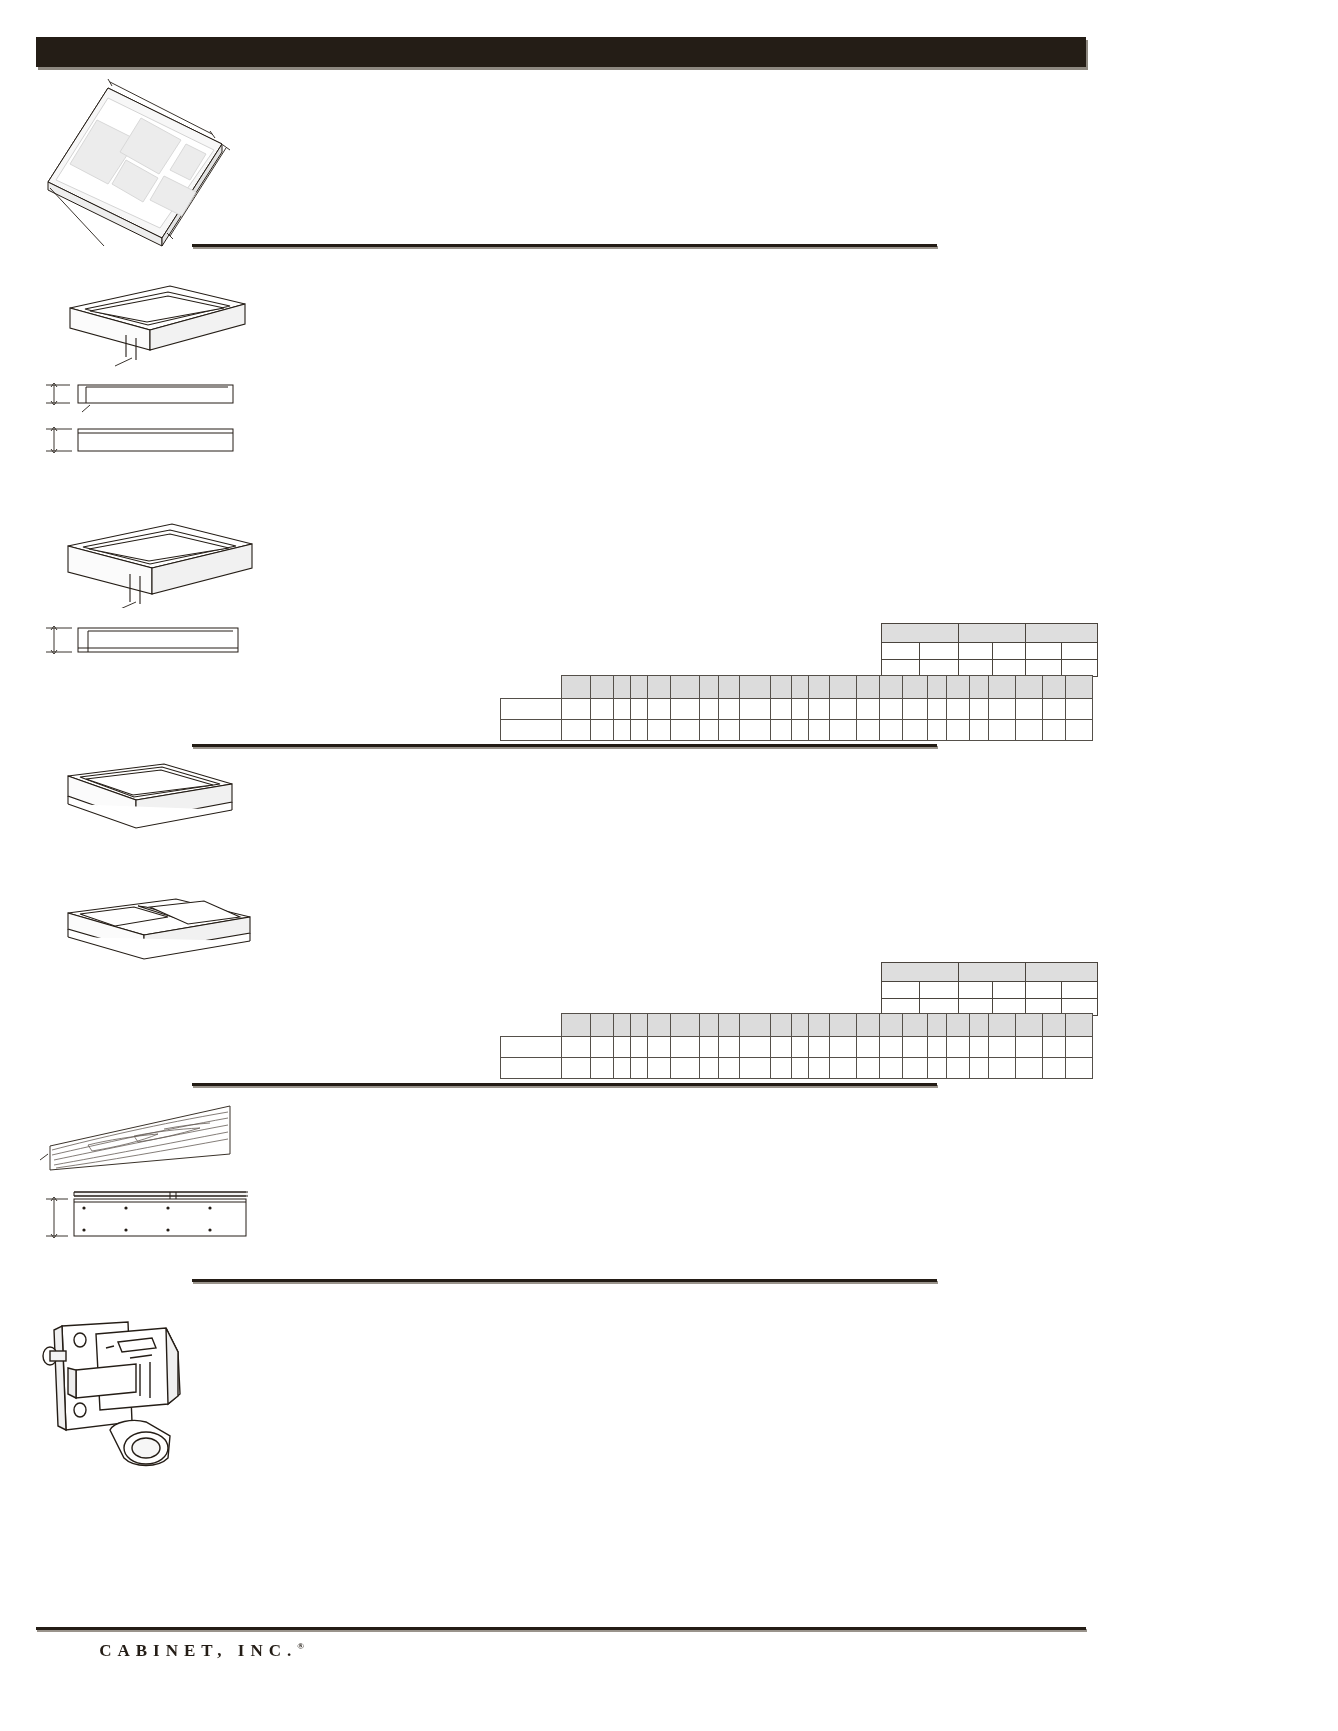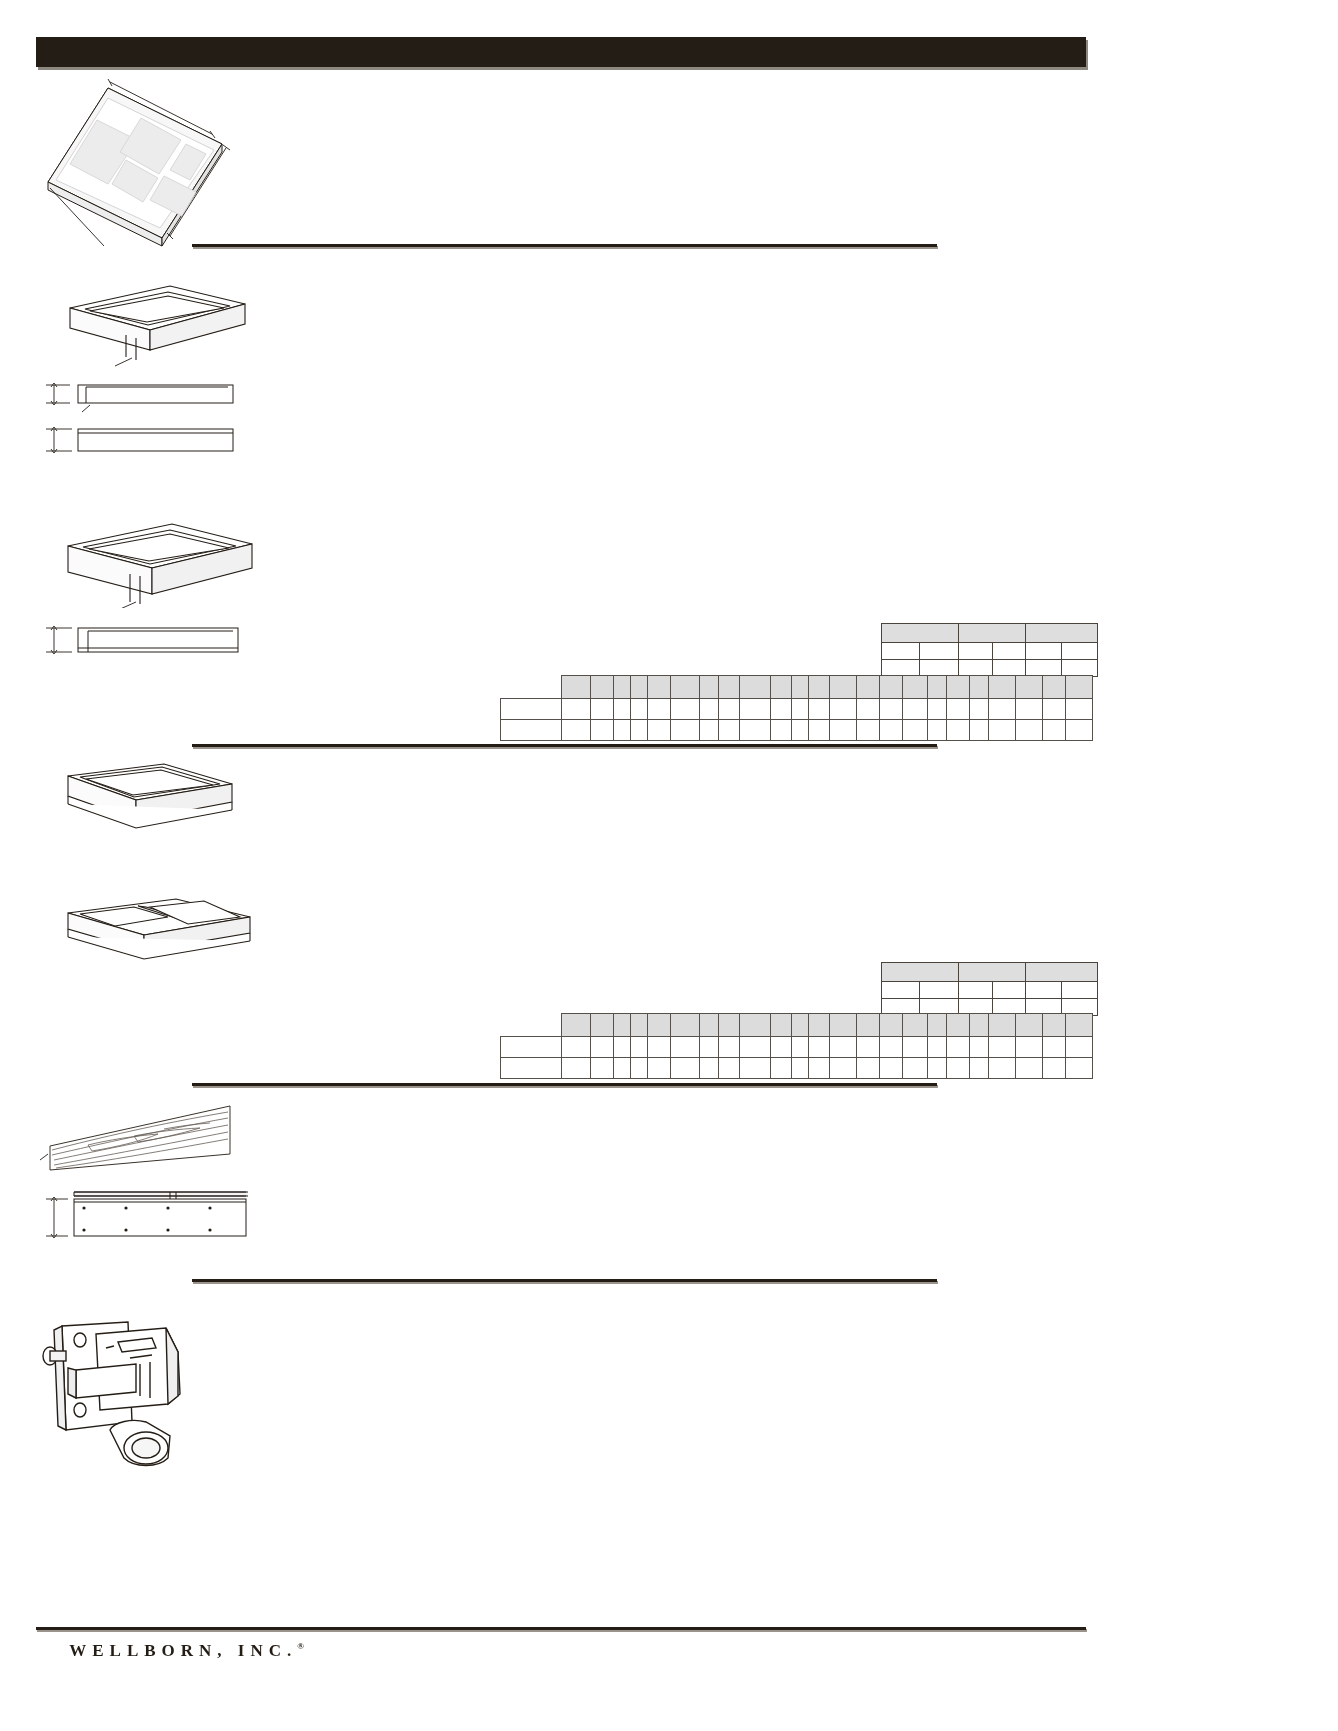--- a/index.html
+++ b/index.html
@@ -680,17 +680,17 @@
       </g>
     </svg>
   </div>
   <div class="copy" style="left:250px; top:1320px; width:700px;">
     <h3></h3>
     <p></p>
   </div>
 
   <div class="footer-rule"></div>
   <div class="logo">
-    <div class="logo-sub"><span>WELLBORN, INC.</span><span class="reg">®</span></div>
+    <div class="logo-sub"><span>CABINET, INC.</span><span class="reg">®</span></div>
   </div>
   <div class="copy" style="left:1040px; top:1690px; font-size:11px;"></div>
 
 </div>
 
 </body></html>

